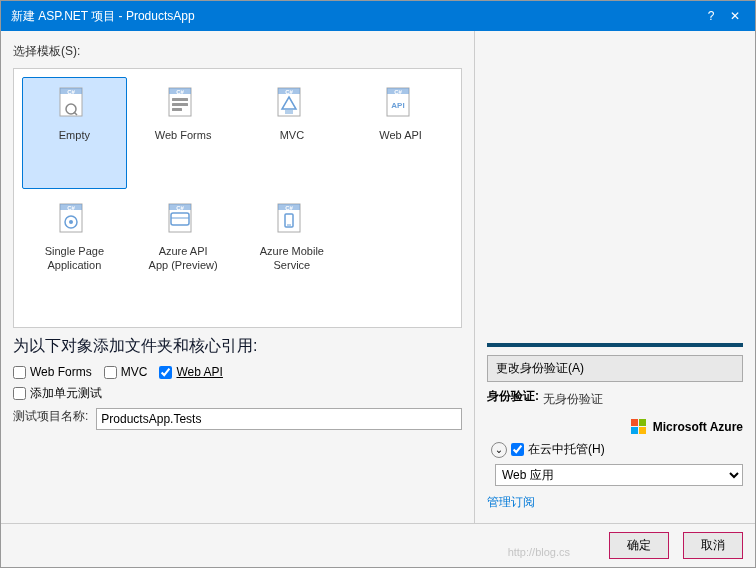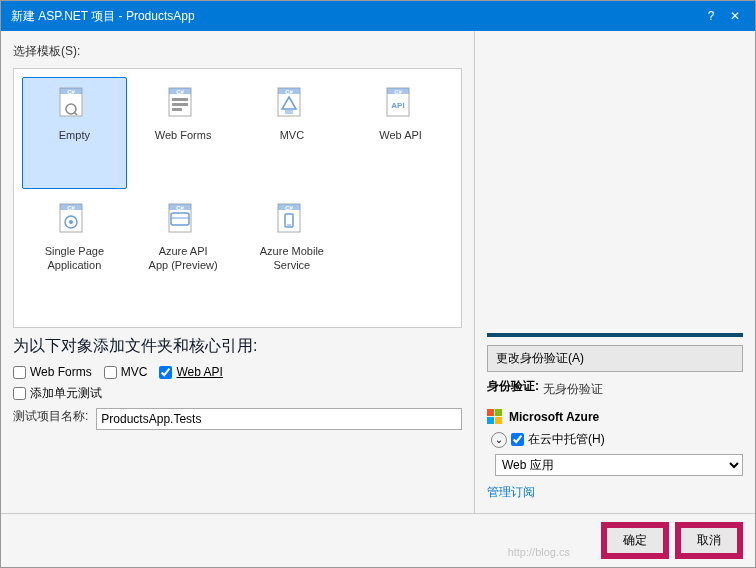--- a/index.html
+++ b/index.html
@@ -238,20 +238,21 @@
       margin-top: 8px;
     }
 
     .azure-header {
       display: flex;
       align-items: center;
       gap: 6px;
       font-size: 12px;
       font-weight: bold;
       margin-bottom: 6px;
+      justify-content: flex-end;
     }
 
     .azure-hosted-row {
       display: flex;
       align-items: center;
       gap: 4px;
       margin-bottom: 6px;
       margin-left: 4px;
     }
 
@@ -297,25 +298,26 @@
       justify-content: flex-end;
       align-items: center;
       padding: 8px 12px;
       border-top: 1px solid #ccc;
       background: #f5f5f5;
       gap: 6px;
     }
 
     .footer-btn {
       padding: 4px 16px;
-      border: 6px solid #be185d;
+      border: 1px solid #be185d;
       background: #e8e8e8;
       cursor: pointer;
       font-size: 12px;
       min-width: 60px;
+      margin-left: 8px;
     }
 
     .footer-btn.primary {
       background: #e8e8e8;
     }
 
     .left-bottom {
       padding: 8px 0 0 0;
     }
 

